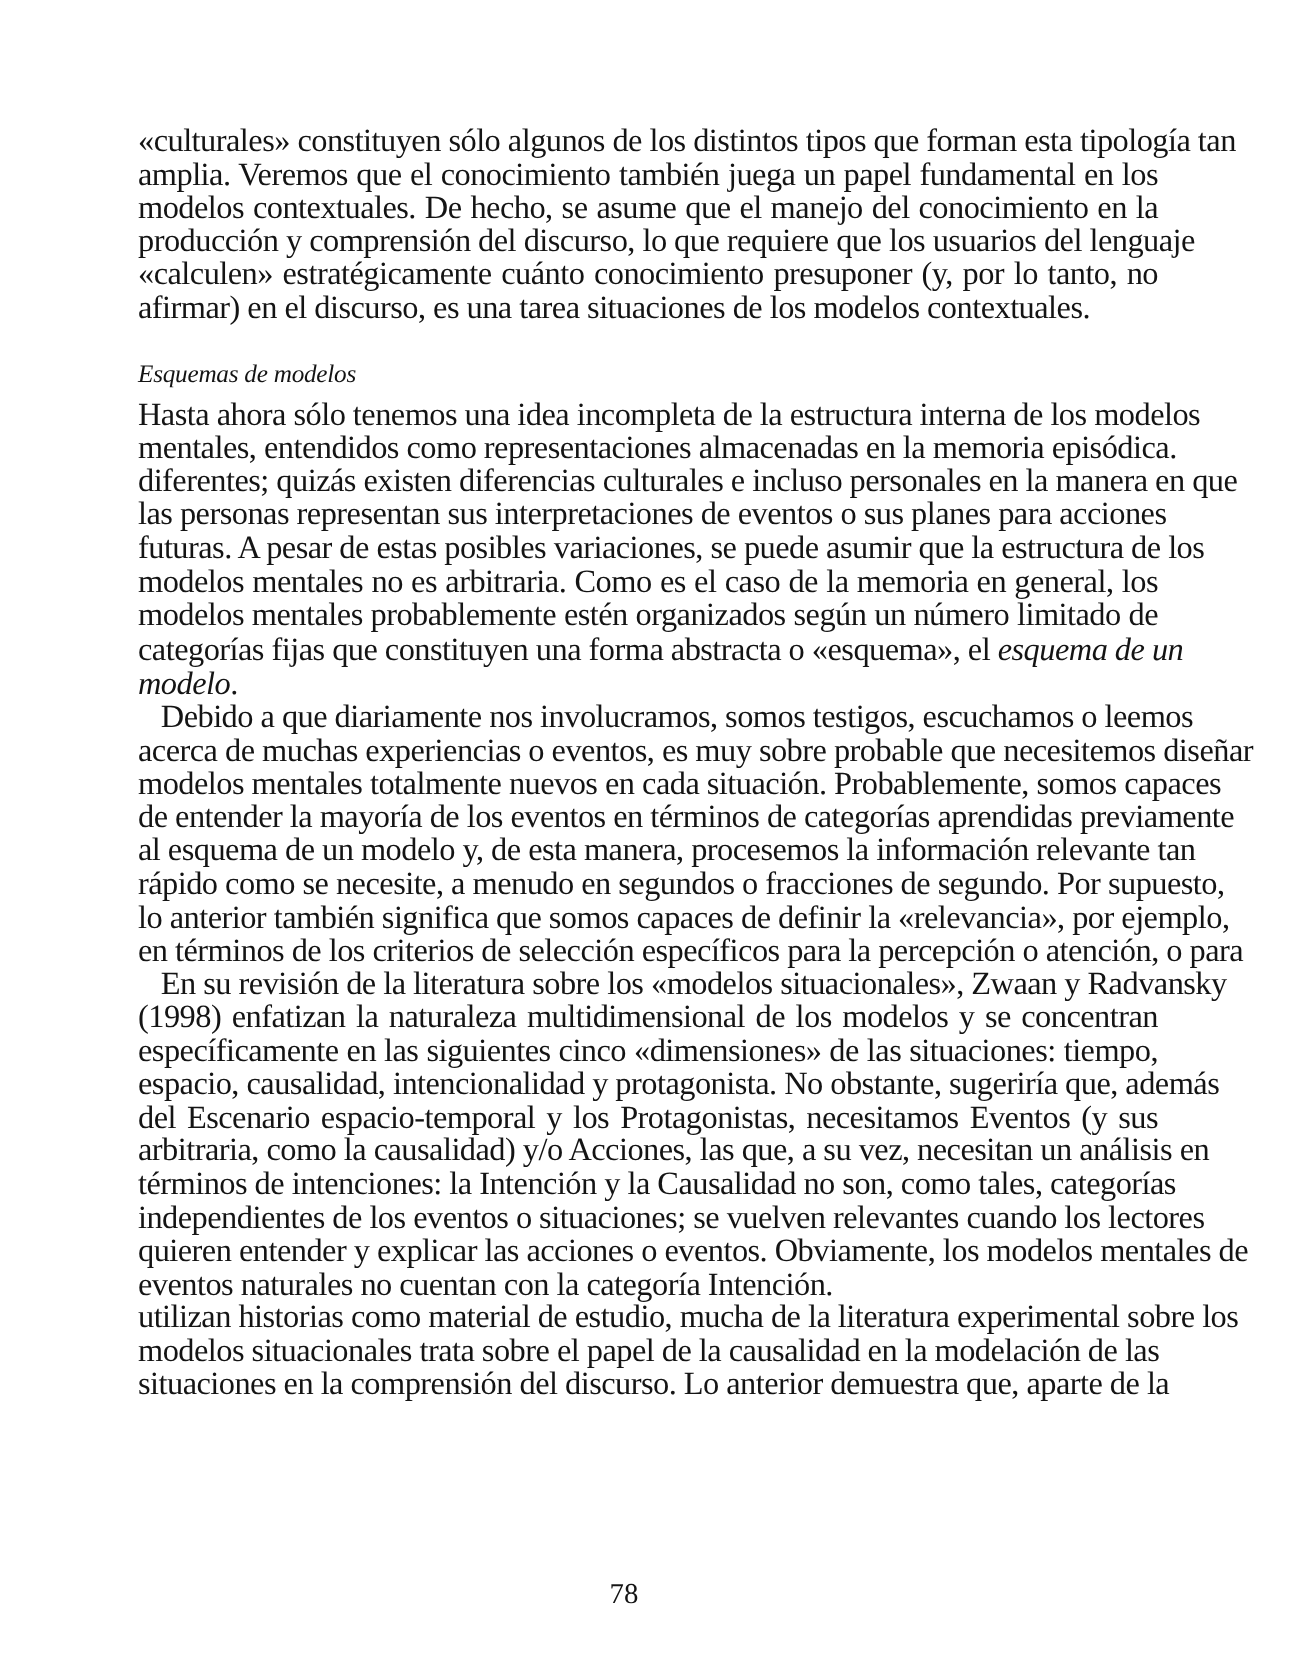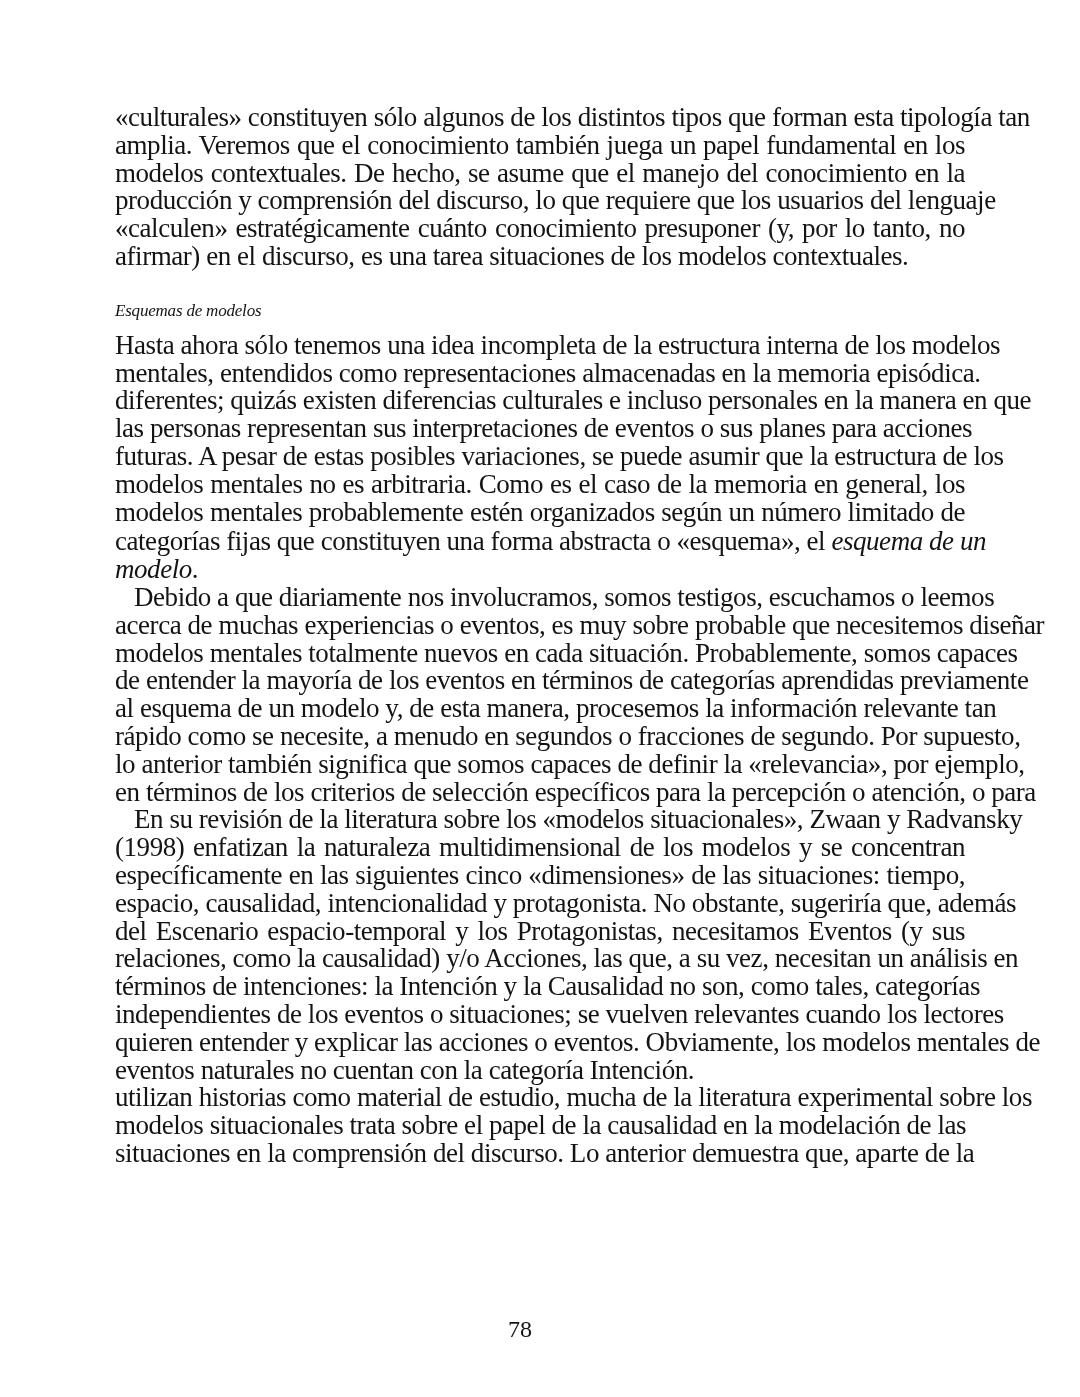--- a/index.html
+++ b/index.html
@@ -11,21 +11,21 @@
     .page { position: absolute; left: 115px; top: 104px; width: 850px; }
     .line {
       display: block; height: 27.8px; line-height: 27.8px;
       font-size: 27px; white-space: nowrap;
       text-align: justify; text-align-last: justify;
       letter-spacing: -0.45px;
     }
     .line.last { text-align-last: left; }
     .line.indent { text-indent: 19px; }
     .heading {
-      font-style: italic; font-size: 17px; height: 34px; line-height: 34px;
+      font-style: italic; font-size: 21px; height: 34px; line-height: 34px;
       margin-top: 23px; margin-bottom: 4px; letter-spacing: -0.2px;
     }
     .para { margin: 0; }
     .it { font-style: italic; }
     .page-number {
       position: absolute; top: 1316px; left: 0; width: 1040px;
       text-align: center; font-size: 24px;
     }
   </style>
 </head>
@@ -66,21 +66,21 @@
     <span class="line">lo anterior también significa que somos capaces de definir la «relevancia», por ejemplo,</span>
     <span class="line">en términos de los criterios de selección específicos para la percepción o atención, o para</span>
   </div>
 
   <div class="para">
     <span class="line indent">En su revisión de la literatura sobre los «modelos situacionales», Zwaan y Radvansky</span>
     <span class="line">(1998) enfatizan la naturaleza multidimensional de los modelos y se concentran</span>
     <span class="line">específicamente en las siguientes cinco «dimensiones» de las situaciones: tiempo,</span>
     <span class="line">espacio, causalidad, intencionalidad y protagonista. No obstante, sugeriría que, además</span>
     <span class="line">del Escenario espacio-temporal y los Protagonistas, necesitamos Eventos (y sus</span>
-    <span class="line">relaciones, como la causalidad) y/o Acciones, las que, a su vez, necesitan un análisis en</span>
+    <span class="line">arbitraria, como la causalidad) y/o Acciones, las que, a su vez, necesitan un análisis en</span>
     <span class="line">términos de intenciones: la Intención y la Causalidad no son, como tales, categorías</span>
     <span class="line">independientes de los eventos o situaciones; se vuelven relevantes cuando los lectores</span>
     <span class="line">quieren entender y explicar las acciones o eventos. Obviamente, los modelos mentales de</span>
     <span class="line last">eventos naturales no cuentan con la categoría Intención.</span>
   </div>
 
   <div class="para">
     <span class="line">utilizan historias como material de estudio, mucha de la literatura experimental sobre los</span>
     <span class="line">modelos situacionales trata sobre el papel de la causalidad en la modelación de las</span>
     <span class="line">situaciones en la comprensión del discurso. Lo anterior demuestra que, aparte de la</span>

